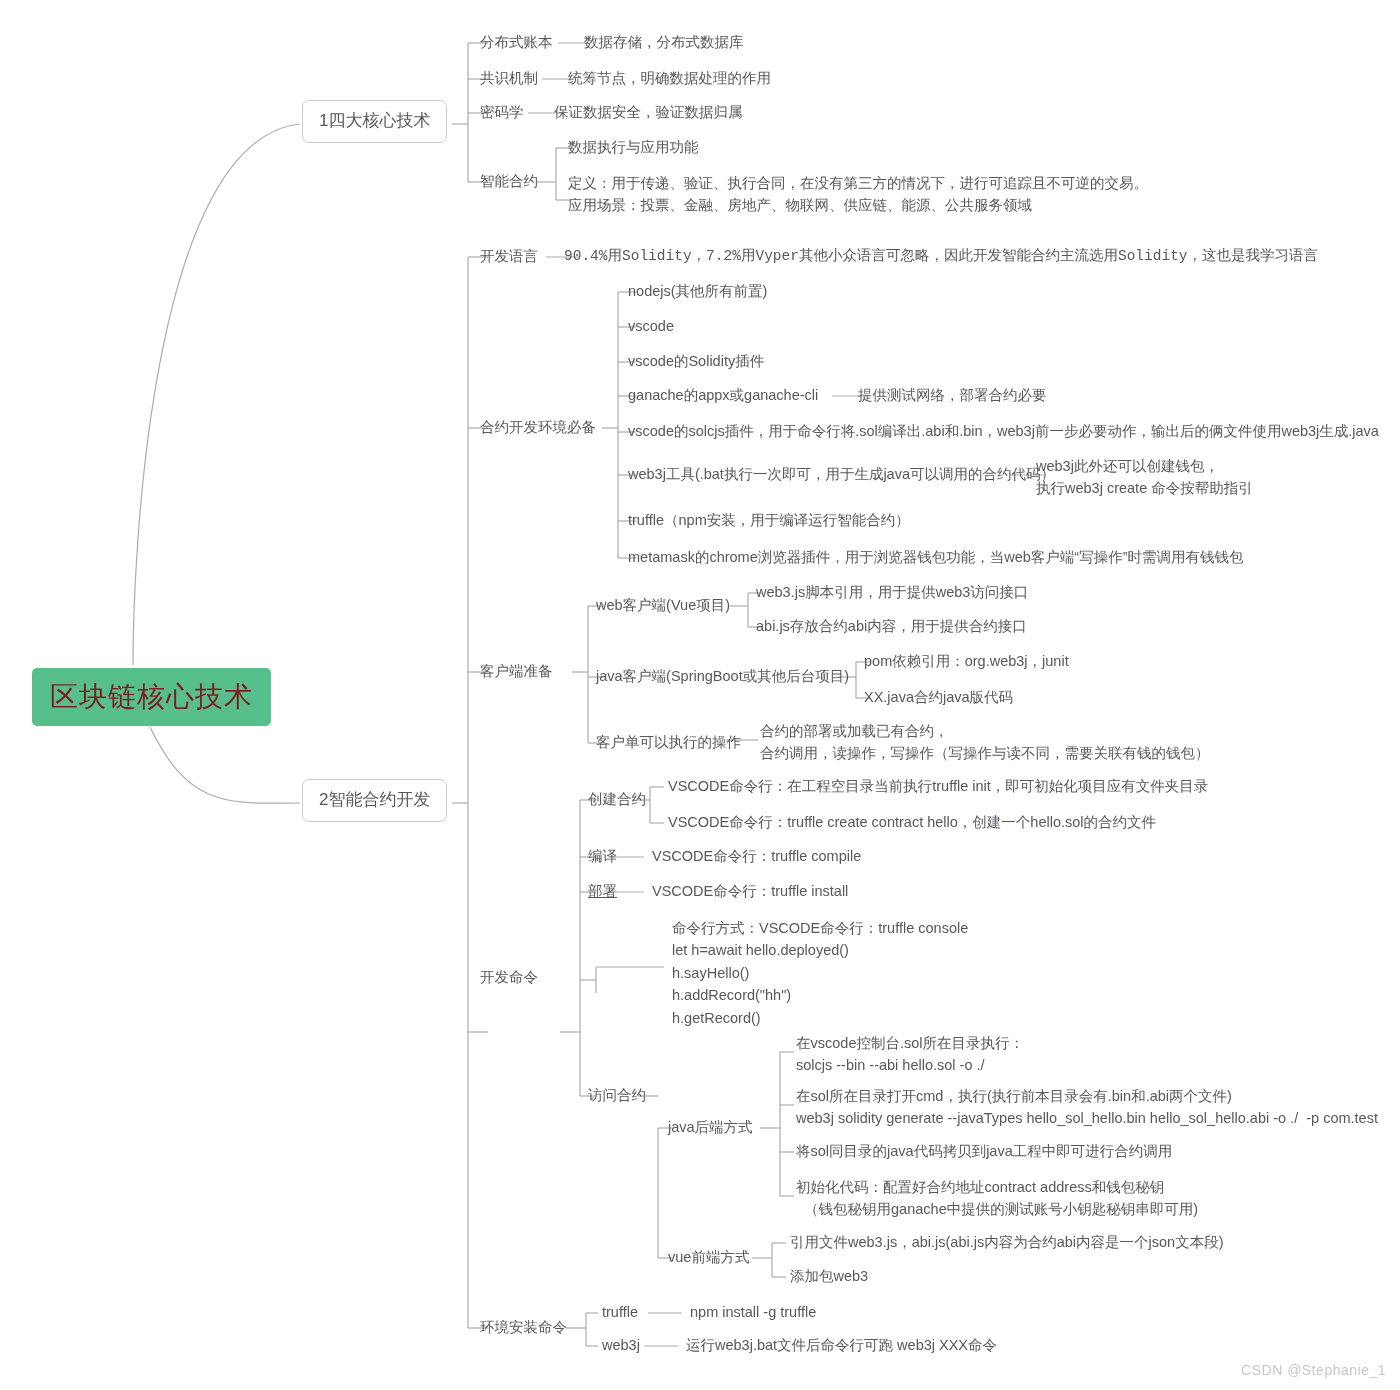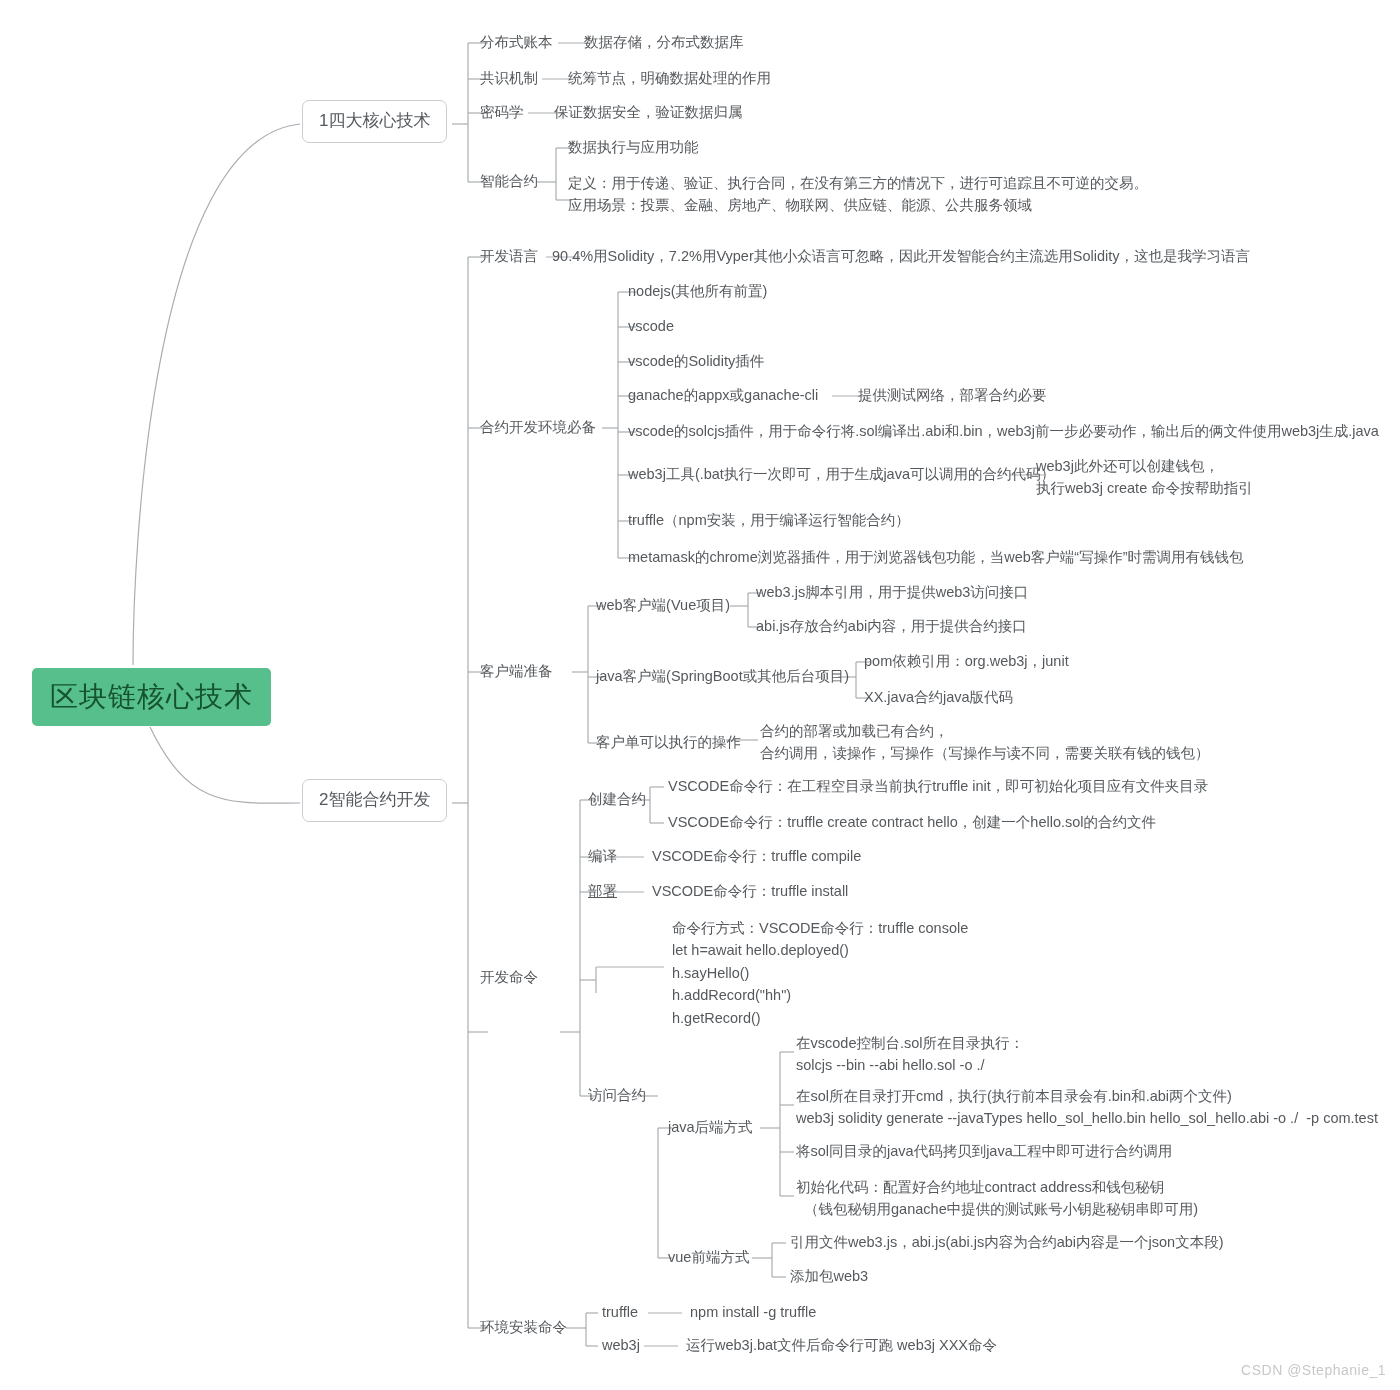--- a/index.html
+++ b/index.html
@@ -11,21 +11,21 @@
     overflow:hidden;
     color:#555a5e;
   }
   #canvas{position:absolute;left:0;top:0;width:1400px;height:1390px;}
   svg.links{position:absolute;left:0;top:0;width:1400px;height:1390px;pointer-events:none;}
   .node{position:absolute;white-space:pre;line-height:1.35;}
 
   
   .root{
     background:#57bf8c;
-    color:#14532d;
+    color:#7f1d1d;
     border-radius:5px;
     font-size:28px;
     padding:10px 18px;
     letter-spacing:1px;
     font-weight:400;
   }
   
   .boxed{
     border:1px solid #c9cdd1;
     border-radius:7px;
@@ -175,21 +175,21 @@
 
   <div class="node txt" style="left:480px;top:103px;">密码学</div>
   <div class="node txt" style="left:554px;top:103px;">保证数据安全，验证数据归属</div>
 
   <div class="node txt" style="left:480px;top:172px;">智能合约</div>
   <div class="node txt" style="left:568px;top:138px;">数据执行与应用功能</div>
   <div class="node txt multi" style="left:568px;top:172px;">定义：用于传递、验证、执行合同，在没有第三方的情况下，进行可追踪且不可逆的交易。
 应用场景：投票、金融、房地产、物联网、供应链、能源、公共服务领域</div>
 
   <div class="node txt" style="left:480px;top:247px;">开发语言</div>
-  <div class="node txt" style="left:552px;top:247px;">90.4%用Solidity，7.2%用Vyper其他小众语言可忽略，因此开发智能合约主流选用Solidity，这也是我学习语言</div>
+  <div class="node txt" style="left:564px;top:247px;font-family:Liberation Mono, monospace;">90.4%用Solidity，7.2%用Vyper其他小众语言可忽略，因此开发智能合约主流选用Solidity，这也是我学习语言</div>
 
   <div class="node txt" style="left:480px;top:418px;">合约开发环境必备</div>
 
   <div class="node txt" style="left:628px;top:282px;">nodejs(其他所有前置)</div>
   <div class="node txt" style="left:628px;top:317px;">vscode</div>
   <div class="node txt" style="left:628px;top:352px;">vscode的Solidity插件</div>
   <div class="node txt" style="left:628px;top:386px;">ganache的appx或ganache-cli</div>
   <div class="node txt" style="left:858px;top:386px;">提供测试网络，部署合约必要</div>
   <div class="node txt" style="left:628px;top:422px;">vscode的solcjs插件，用于命令行将.sol编译出.abi和.bin，web3j前一步必要动作，输出后的俩文件使用web3j生成.java</div>
   <div class="node txt" style="left:628px;top:465px;">web3j工具(.bat执行一次即可，用于生成java可以调用的合约代码）</div>

